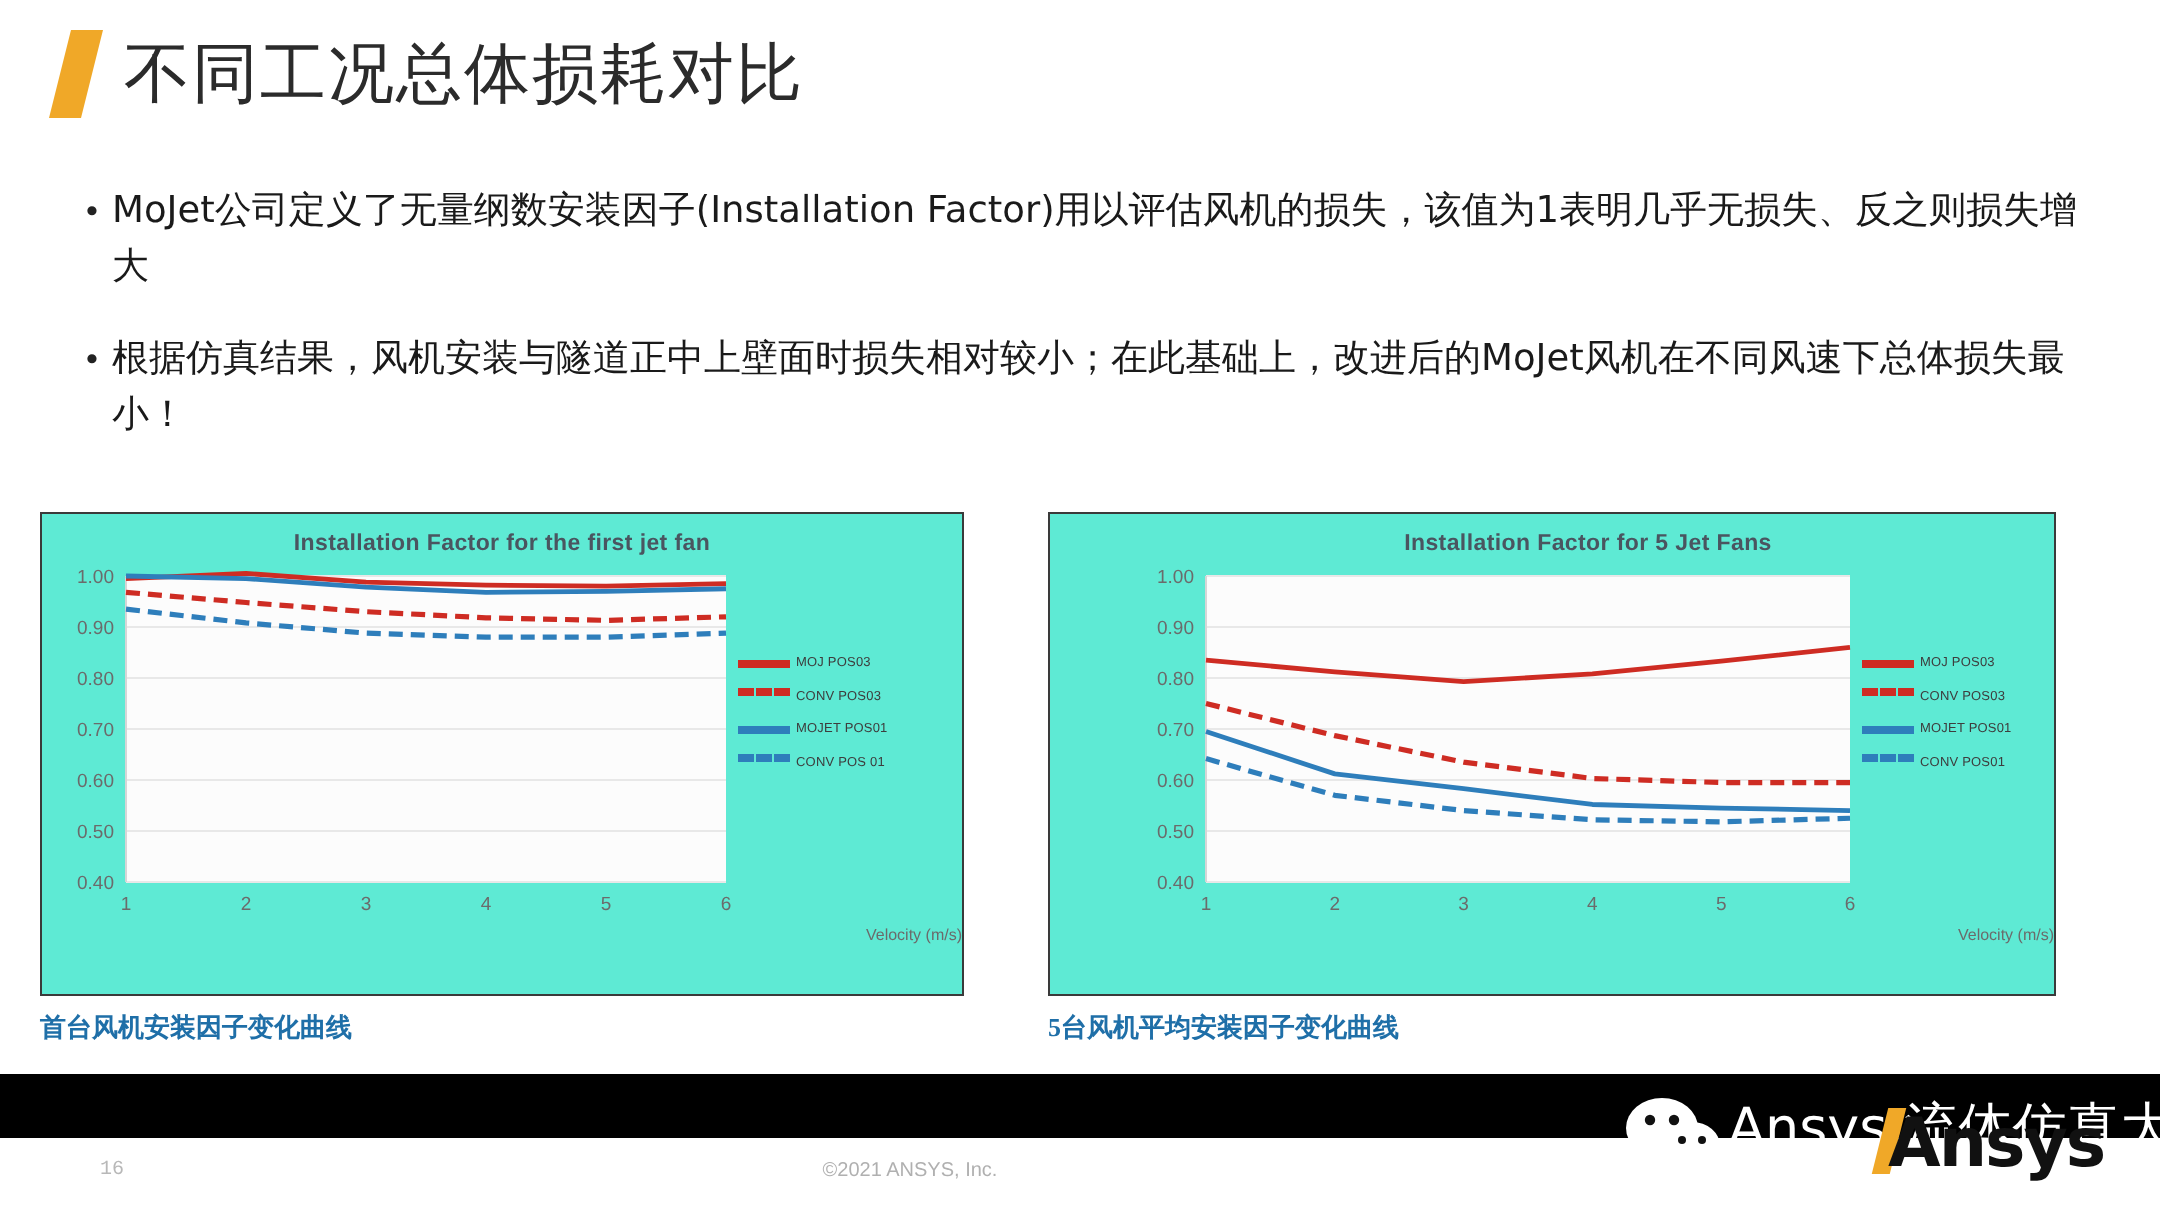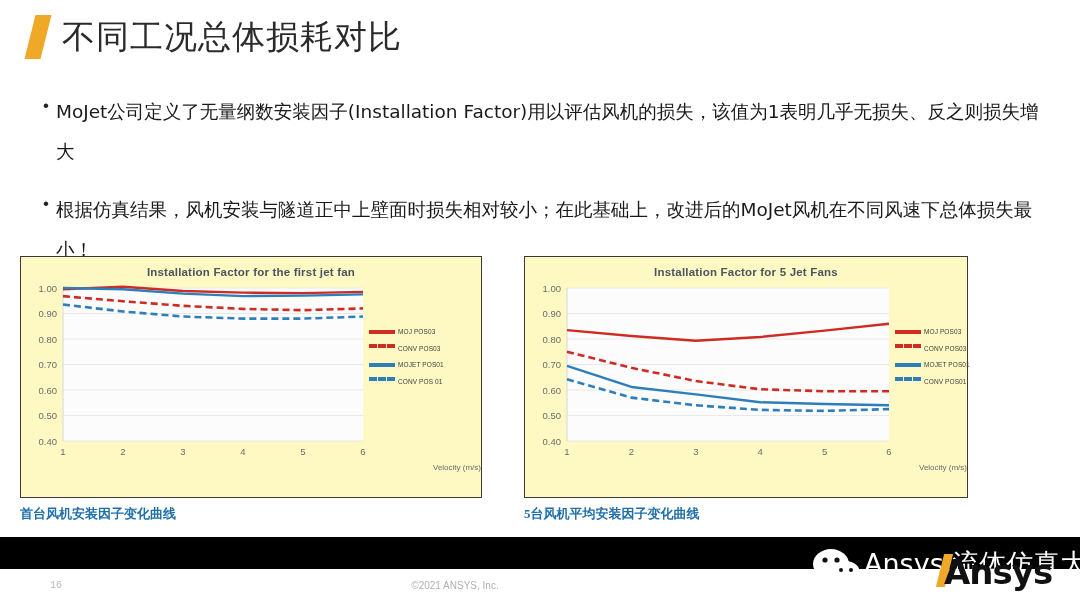--- a/index.html
+++ b/index.html
@@ -19,31 +19,31 @@
   .page-title{
     font-size:33px;color:#2b2b2b;font-weight:400;letter-spacing:1px;
     font-family:"DejaVu Sans","Liberation Sans",sans-serif;
     white-space:nowrap;
   }
   
   .bullets{position:absolute;left:36px;top:92px;width:1014px;}
   .bullet{display:flex;margin-bottom:18px;}
   .bullet-dot{flex:0 0 auto;width:20px;font-size:17px;line-height:27px;color:#222;text-align:center;}
   .bullet-text{
-    font-size:18.5px;line-height:40px;color:#1a1a1a;
+    font-size:18.5px;line-height:28px;color:#1a1a1a;
     font-family:"DejaVu Sans","Liberation Sans",sans-serif;
   }
   
   .charts{position:absolute;left:0;top:256px;width:1080px;height:250px;}
   .chart-box{
-    position:absolute;top:0;background:#fef9c3;border:1.5px solid #3a3a3a;
+    position:absolute;top:0;background:#5eead4;border:1.5px solid #3a3a3a;
     box-sizing:border-box;
   }
   #chart-left{left:20px;width:462px;height:242px;}
-  #chart-right{left:524px;width:444px;height:242px;}
+  #chart-right{left:524px;width:504px;height:242px;padding-left:36px;}
   .chart-title{
     text-align:center;font-size:11.5px;font-weight:bold;color:#4a5560;
     margin-top:9px;letter-spacing:.2px;
   }
   .plot-wrap{position:relative;margin-top:4px;}
   .chart-svg{display:block;}
   .axis-x-label{
     text-align:right;font-size:8px;color:#6b6b6b;margin-top:-4px;
   }
   

